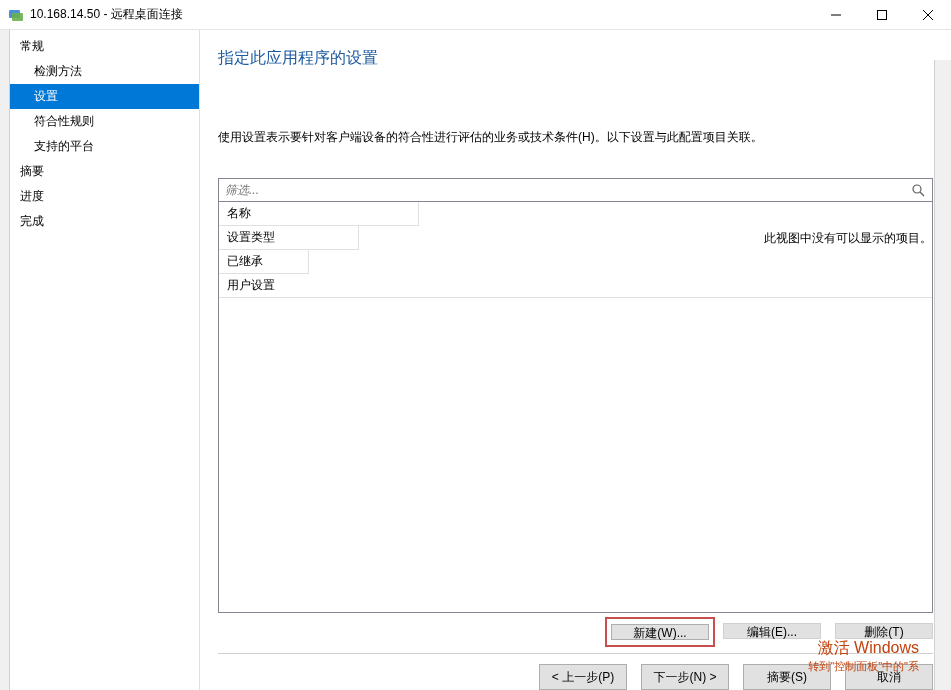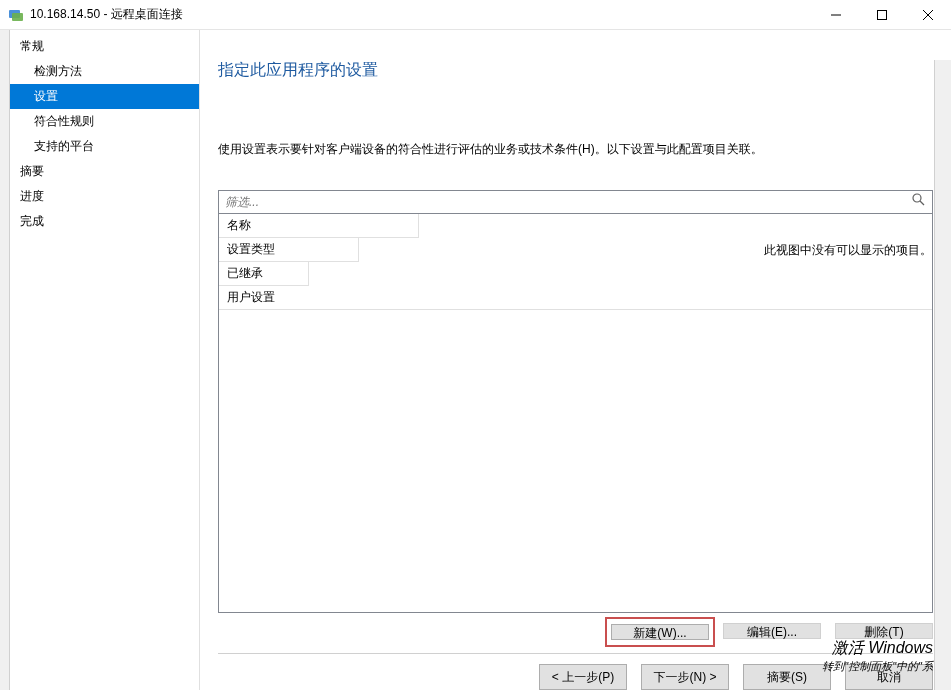--- a/index.html
+++ b/index.html
@@ -14,24 +14,24 @@
     .main-area { display: flex; height: calc(100% - 30px); position: relative; }
     
     .left-fragment { width: 10px; background: #f0f0f0; border-right: 1px solid #d0d0d0; }
     
     .sidebar { width: 190px; padding-top: 4px; font-size: 12px; border-right: 1px solid #e0e0e0; }
     .sidebar-group { padding: 4px 10px; cursor: pointer; }
     .sidebar-item { padding: 4px 10px 4px 24px; cursor: pointer; }
     .sidebar-item.selected { background: #0078d7; color: #fff; }
     
     .content { flex: 1; padding: 10px 18px 0 18px; position: relative; display: flex; flex-direction: column; }
-    .content-title { font-size: 16px; color: #1e5aa0; font-weight: normal; margin-bottom: 60px; margin-top: 20px; }
+    .content-title { font-size: 16px; color: #1e5aa0; font-weight: normal; margin-bottom: 60px; margin-top: 8px; }
     .content-desc { font-size: 12px; margin-bottom: 32px; }
     
-    .filter-box { border: 1px solid #828790; height: 24px; display: flex; padding: 0 6px; background: #fff; }
+    .filter-box { border: 1px solid #828790; height: 24px; display: flex; align-items: center; padding: 0 6px; background: #fff; }
     .filter-input { border: none; outline: none; flex: 1; font-size: 12px; color: #666; font-style: italic; }
     .search-icon-box { width: 16px; height: 16px; display: flex; align-items: center; justify-content: center; cursor: pointer; }
     
     .table-area { border: 1px solid #828790; border-top: none; flex: 1; min-height: 360px; display: flex; flex-direction: column; background: #fff; }
     .table-header { display: flex; height: 22px; background: #fff; font-size: 12px; flex-direction: column; }
     .th { padding: 3px 8px; border-right: 1px solid #e0e0e0; border-bottom: 1px solid #e0e0e0; }
     .th-name { width: 200px; }
     .th-type { width: 140px; }
     .th-inherited { width: 90px; }
     .th-user { flex: 1; border-right: none; }
@@ -40,21 +40,21 @@
     .action-row { display: flex; justify-content: flex-end; gap: 14px; padding: 10px 0 12px 0; }
     .btn { width: 98px; height: 16px; font-size: 12px; background: #e1e1e1; border: 1px solid #adadad; cursor: pointer; }
     .btn:disabled { color: #000000; cursor: default; border-color: #d0d0d0; }
     .btn-highlighted-wrap { border: 2px solid #c94f4f; padding: 4px; margin: -6px -6px -6px 0; }
     
     .divider { border-top: 1px solid #d0d0d0; margin: 0 0 0 0; }
     
     .wizard-row { display: flex; justify-content: flex-end; gap: 14px; padding: 10px 0 0 0; position: relative; }
     .wizard-btn { width: 88px; height: 26px; font-size: 12px; background: #e1e1e1; border: 1px solid #adadad; cursor: pointer; }
     
-    .watermark { position: absolute; right: 18px; bottom: 16px; text-align: right; color: #000000; font-size: 16px; pointer-events: none; font-style: italic; }
+    .watermark { position: absolute; right: 32px; bottom: 16px; text-align: right; color: #c2410c; font-size: 16px; pointer-events: none; }
     .watermark .sub { font-size: 11px; }
     
     .right-edge { position: absolute; right: 0; top: 30px; bottom: 0; width: 17px; background: #f0f0f0; border-left: 1px solid #d0d0d0; }
   </style>
 </head>
 <body>
 
 <div class="titlebar">
   <span class="titlebar-icon">
     <svg viewBox="0 0 16 16">

